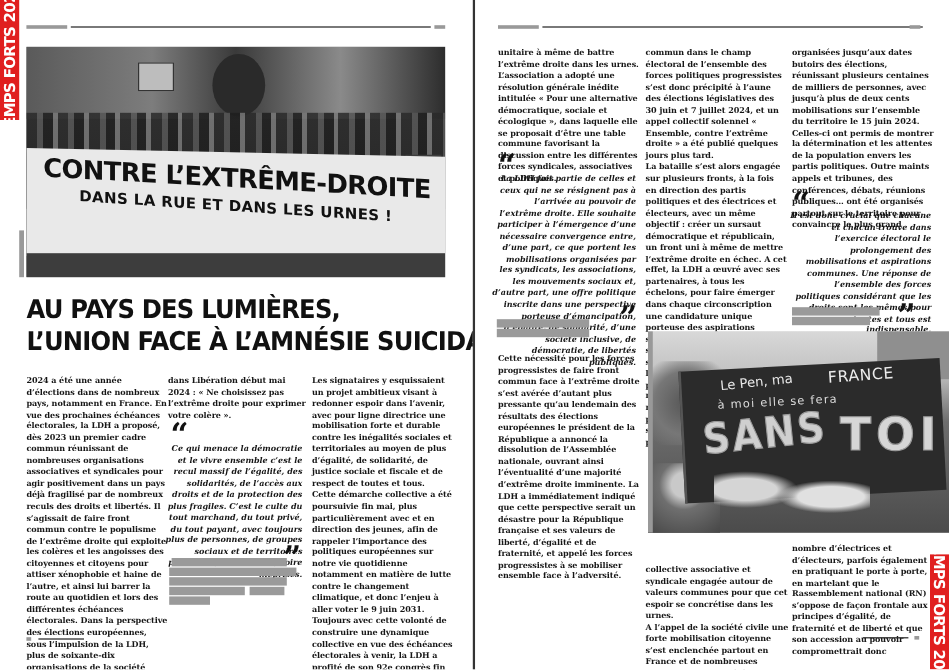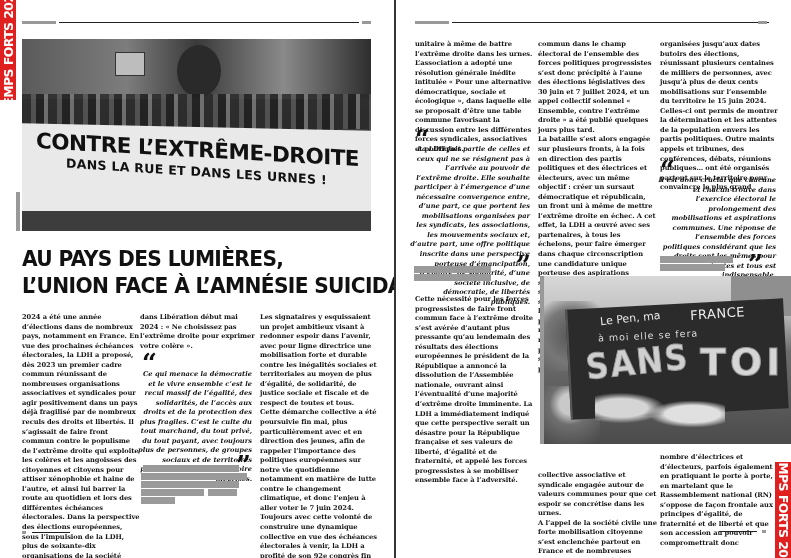--- a/index.html
+++ b/index.html
@@ -120,21 +120,21 @@
   <div class="qmark" style="left:236px;top:455px;">”</div>
   <div class="redact" style="left:143px;top:465px;width:96px;"></div>
   <div class="redact" style="left:141px;top:473px;width:106px;"></div>
   <div class="redact" style="left:141px;top:481px;width:98px;"></div>
   <div class="redact" style="left:141px;top:489px;width:63px;"></div>
   <div class="redact" style="left:208px;top:489px;width:29px;"></div>
   <div class="redact" style="left:141px;top:497px;width:34px;"></div>
 
   <div class="col" style="left:260px;top:313px;width:120px;">
     <p>Les signataires y esquissaient un projet ambitieux visant à redonner espoir dans l’avenir, avec pour ligne directrice une mobilisation forte et durable contre les inégalités sociales et territoriales au moyen de plus d’égalité, de solidarité, de justice sociale et fiscale et de respect de toutes et tous.</p>
-    <p>Cette démarche collective a été poursuivie fin mai, plus particulièrement avec et en direction des jeunes, afin de rappeler l’importance des politiques européennes sur notre vie quotidienne notamment en matière de lutte contre le changement climatique, et donc l’enjeu à aller voter le 7 juin 2024.</p>
+    <p>Cette démarche collective a été poursuivie fin mai, plus particulièrement avec et en direction des jeunes, afin de rappeler l’importance des politiques européennes sur notre vie quotidienne notamment en matière de lutte contre le changement climatique, et donc l’enjeu à aller voter le 9 juin 2031.</p>
     <p>Toujours avec cette volonté de construire une dynamique collective en vue des échéances électorales à venir, la LDH a profité de son 92e congrès fin mai 2024 pour affirmer la nécessité de faire émerger dans le champ politique une alternative</p>
   </div>
 
   <div class="rule-grey" style="left:22px;top:531px;width:4px;height:3px;"></div>
   <div class="rule-black" style="left:32px;top:532px;width:38px;"></div>
 </div>
 
 <div class="gutter"></div>
 
 <div class="page page-right">

